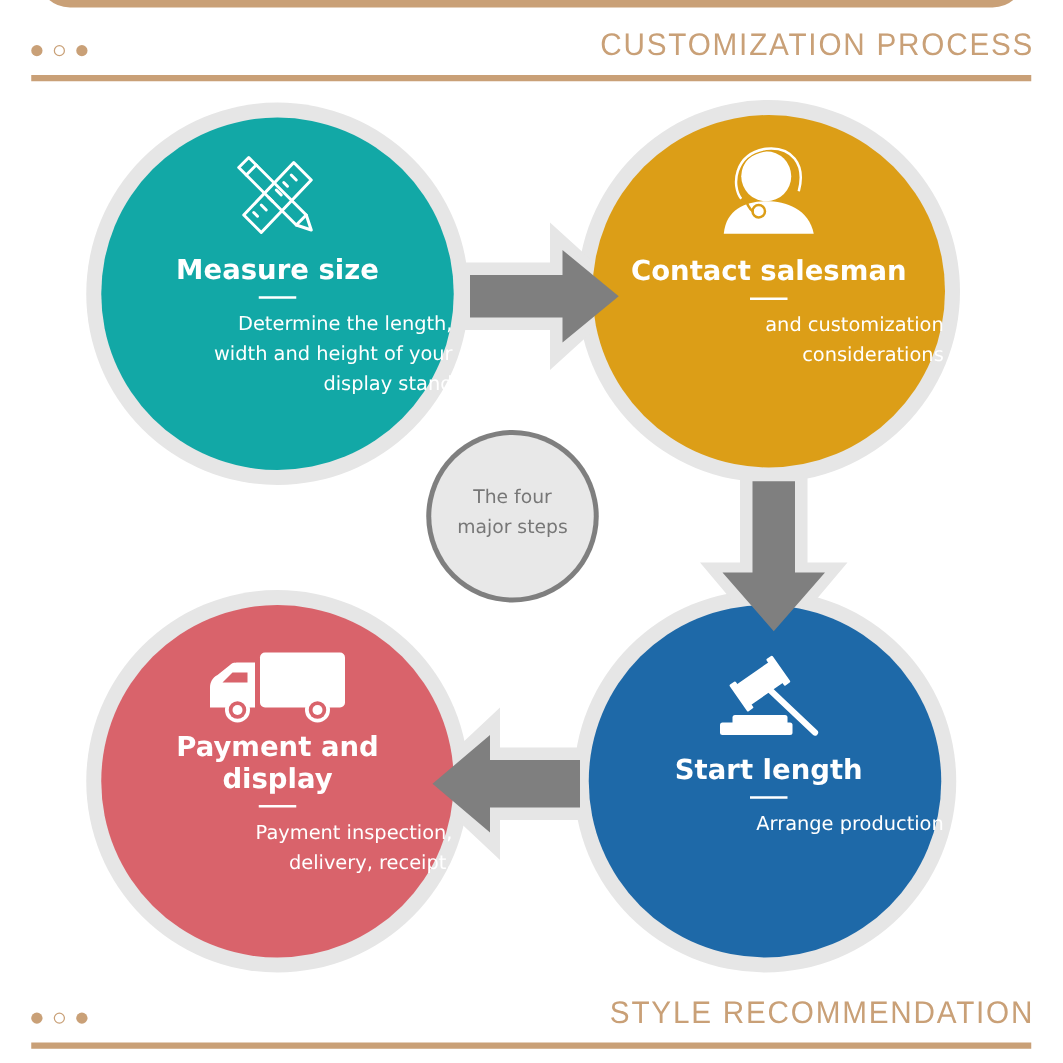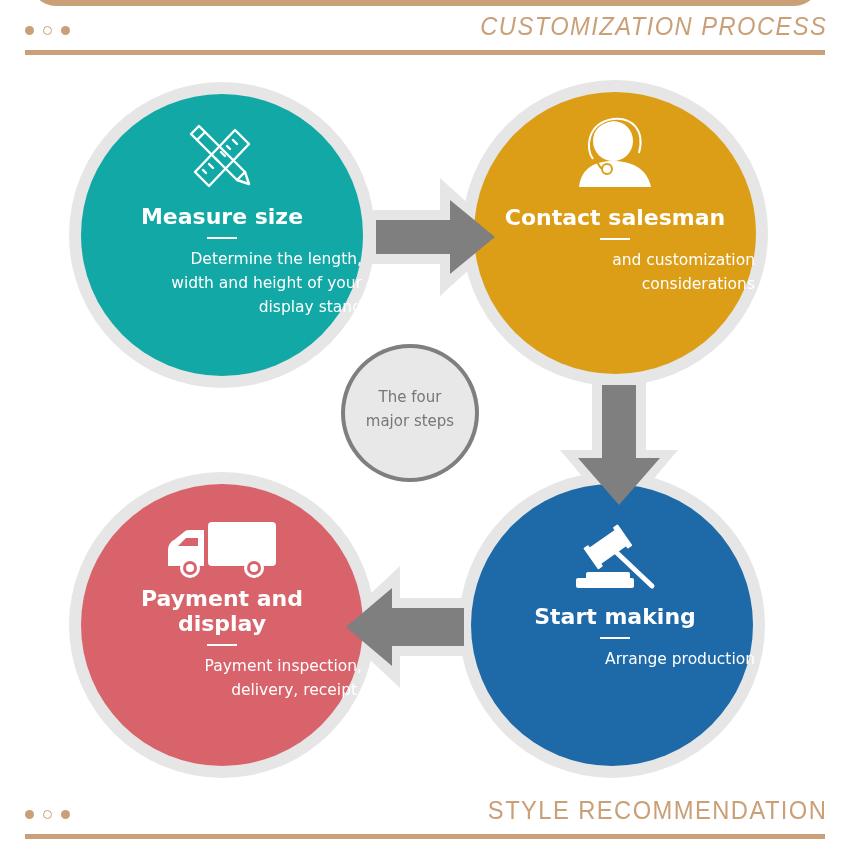--- a/index.html
+++ b/index.html
@@ -25,21 +25,21 @@
   .step .desc { font-family:"DejaVu Sans", sans-serif; font-size:15.5px; line-height:24px;text-align:right; }
 
   .center-label { position:absolute; left:340px; top:385px; width:140px; text-align:center;
        color:#777; font-size:15px; line-height:24px; font-family:"DejaVu Sans", sans-serif; }
 </style>
 </head>
 <body>
 
 <div class="top-band"></div>
 
-<div class="section-header" style="top:12px;font-style:italic;">
+<div class="section-header" style="top:22px;">
   <div class="dots">
     <span class="dot"></span>
     <span class="dot hollow"></span>
     <span class="dot"></span>
   </div>
   <div class="title">CUSTOMIZATION PROCESS</div>
   <div class="rule"></div>
 </div>
 
 <svg class="diagram" width="850" height="850" viewBox="0 0 850 850">
@@ -115,21 +115,21 @@
       <g transform="translate(42,24) rotate(-35)">
         <rect x="-22" y="-10" width="36" height="20" rx="2"></rect>
         <rect x="-26" y="-13" width="6" height="26" rx="1"></rect>
         <rect x="10" y="-13" width="6" height="26" rx="1"></rect>
       </g>
       <line x1="46" y1="32" x2="82" y2="66" stroke="#fff" stroke-width="5" stroke-linecap="round"></line>
       <rect x="16" y="52" width="44" height="8" rx="2"></rect>
       <rect x="6" y="58" width="58" height="10" rx="2"></rect>
     </g>
   </svg>
-  <div class="title" style="margin-top:14px;">Start making</div>
+  <div class="title" style="margin-top:14px;">Start length</div>
   <div class="bar"></div>
   <div class="desc">
     <div>Arrange production</div>
   </div>
 </div>
 
 <div class="step" style="left:82px; top:520px;">
   <svg class="icon" width="112" height="60" viewBox="0 0 112 60">
     <g fill="#fff">
       <rect x="42" y="2" width="68" height="44" rx="4"></rect>

